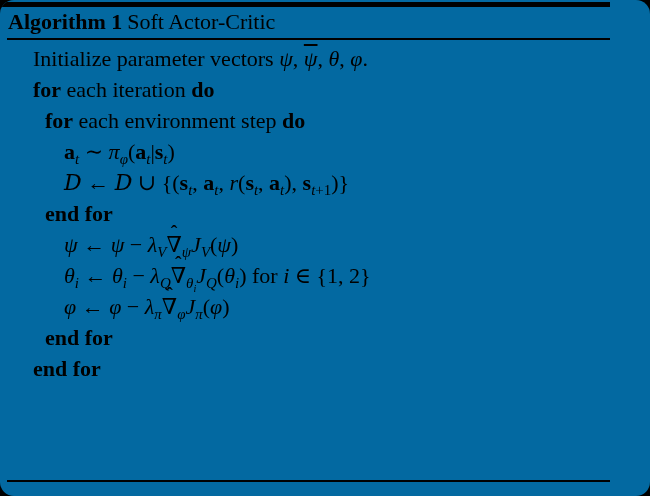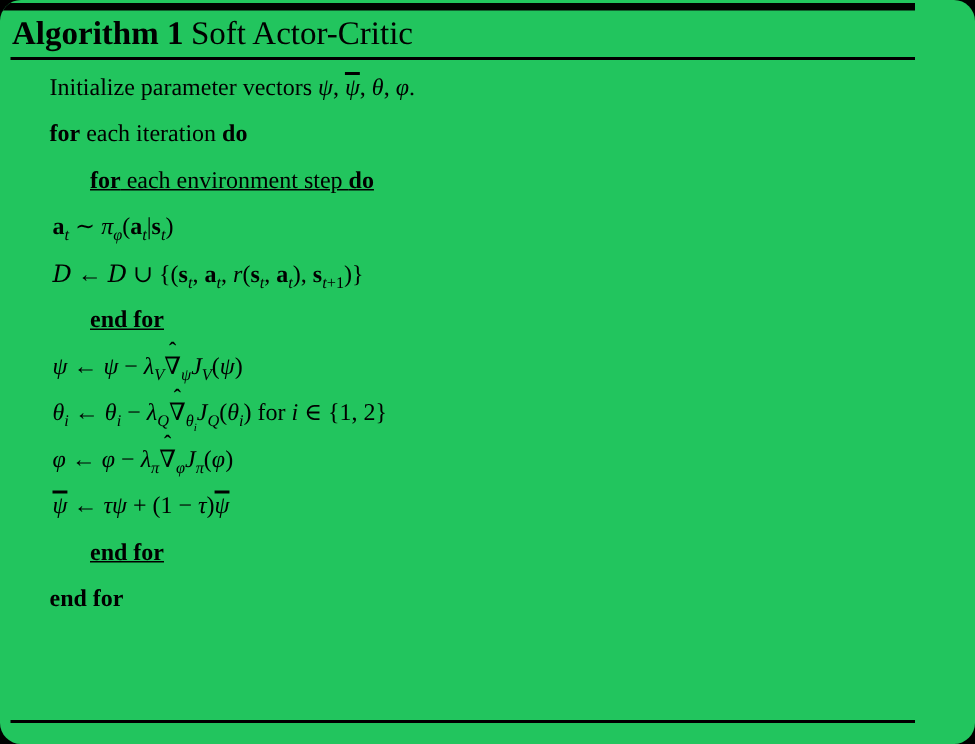--- a/index.html
+++ b/index.html
@@ -8,46 +8,46 @@
     background: #000;
   }
   #frame {
     position: relative;
     width: 650px; height: 496px;
     background: #000000;
     overflow: hidden;
   }
   .sheet {
     position: absolute; inset: 0;
-    background: #22c55e;
+    background: #0369a1;
     border-radius: 14px;
     overflow: hidden;
     color: #000000;
     font-family: "Liberation Serif", "DejaVu Serif", serif;
   }
   .rule { position: absolute; background: #000; }
   #rule-top    { top: 2px;   left: 1px; width: 609px; height: 4.5px; }
   #rule-head   { top: 38px;  left: 7px; width: 603px; height: 2px; }
   #rule-bottom { top: 480px; left: 7px; width: 603px; height: 2px; }
 
   .title {
     position: absolute; top: 9px; left: 8px;
     font-size: 22px; white-space: nowrap;
   }
   .title .num  { font-weight: bold; }
   .title .name { margin-left: 5px; }
 
   .algo-body { position: absolute; top: 43px; left: 0; right: 0; }
   .line {
     height: 31px; line-height: 31px;
-    font-size: 16px; white-space: nowrap;
+    font-size: 22px; white-space: nowrap;
   }
   .ind-1 { padding-left: 33px; }
-  .ind-2 { padding-left: 60px; text-decoration: underline; }
-  .ind-3 { padding-left: 35px; }
+  .ind-2 { padding-left: 45px; }
+  .ind-3 { padding-left: 64px; }
 
   .kw  { font-weight: bold; margin-top: 20px; }
   .it  { font-style: italic; }
   .mbf { font-weight: bold; }
   .cal { font-style: italic; font-family: "DejaVu Serif", serif; }
   sub  { font-size: 0.68em; line-height: 0; }
   .bar { text-decoration: overline; text-decoration-thickness: 1.5px; }
   .hat { position: relative; display: inline-block; line-height: normal; }
   .hat .hatmark {
     position: absolute; top: -0.52em; left: 0; width: 100%;
@@ -72,21 +72,20 @@
     <div class="algo-body">
         <div class="line ind-1">Initialize parameter vectors <span class="it">ψ</span>, <span class="bar"><span class="it">ψ</span></span>, <span class="it">θ</span>, <span class="it">φ</span>.</div>
         <div class="line ind-1"><span class="kw">for</span> each iteration <span class="kw">do</span></div>
         <div class="line ind-2"><span class="kw">for</span> each environment step <span class="kw">do</span></div>
         <div class="line ind-3"><span class="mbf">a</span><sub><span class="it">t</span></sub> ∼ <span class="it">π</span><sub><span class="it">φ</span></sub>(<span class="mbf">a</span><sub><span class="it">t</span></sub>|<span class="mbf">s</span><sub><span class="it">t</span></sub>)</div>
         <div class="line ind-3"><span class="cal">D</span> ← <span class="cal">D</span> ∪ {(<span class="mbf">s</span><sub><span class="it">t</span></sub>, <span class="mbf">a</span><sub><span class="it">t</span></sub>, <span class="it">r</span>(<span class="mbf">s</span><sub><span class="it">t</span></sub>, <span class="mbf">a</span><sub><span class="it">t</span></sub>), <span class="mbf">s</span><sub><span class="it">t</span>+1</sub>)}</div>
         <div class="line ind-2"><span class="kw">end for</span></div>
         <div class="line ind-3"><span class="it">ψ</span> ← <span class="it">ψ</span> − <span class="it">λ</span><sub><span class="it">V</span></sub><span class="hat">∇<span class="hatmark">ˆ</span></span><sub><span class="it">ψ</span></sub><span class="it">J</span><sub><span class="it">V</span></sub>(<span class="it">ψ</span>)</div>
         <div class="line ind-3"><span class="it">θ</span><sub><span class="it">i</span></sub> ← <span class="it">θ</span><sub><span class="it">i</span></sub> − <span class="it">λ</span><sub><span class="it">Q</span></sub><span class="hat">∇<span class="hatmark">ˆ</span></span><sub><span class="it">θ</span><sub><span class="it">i</span></sub></sub><span class="it">J</span><sub><span class="it">Q</span></sub>(<span class="it">θ</span><sub><span class="it">i</span></sub>) for <span class="it">i</span> ∈ {1, 2}</div>
         <div class="line ind-3"><span class="it">φ</span> ← <span class="it">φ</span> − <span class="it">λ</span><sub><span class="it">π</span></sub><span class="hat">∇<span class="hatmark">ˆ</span></span><sub><span class="it">φ</span></sub><span class="it">J</span><sub><span class="it">π</span></sub>(<span class="it">φ</span>)</div>
-        <div class="line ind-3"><span class="bar"><span class="it">ψ</span></span> ← <span class="it">τψ</span> + (1 − <span class="it">τ</span>)<span class="bar"><span class="it">ψ</span></span></div>
         <div class="line ind-2"><span class="kw">end for</span></div>
         <div class="line ind-1"><span class="kw">end for</span></div>
       </div>
 
     <div class="rule" id="rule-bottom"></div>
 
   </div>
 </div>
 
 </body></html>

